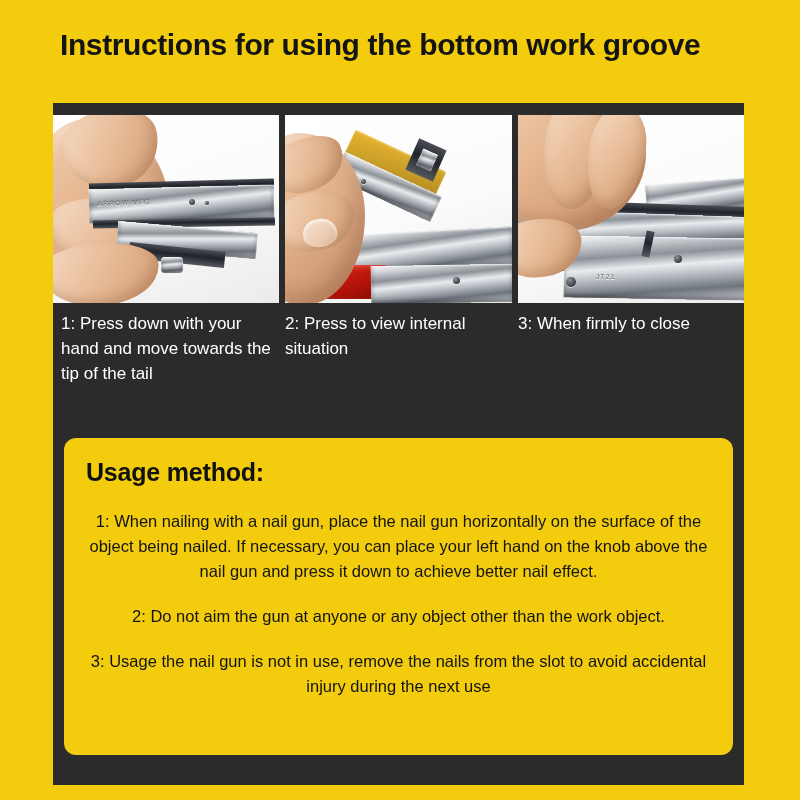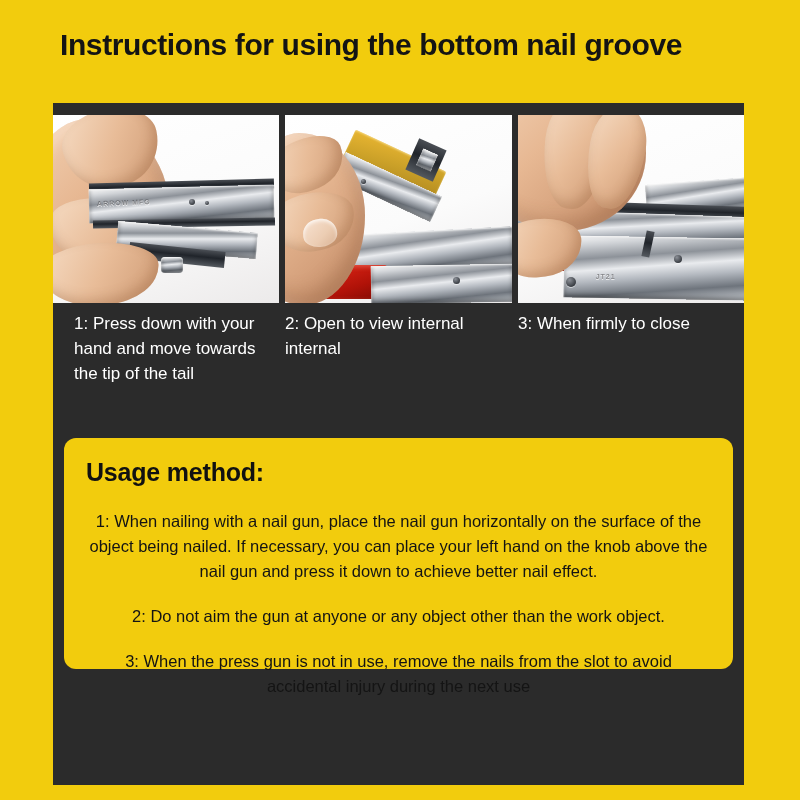--- a/index.html
+++ b/index.html
@@ -140,31 +140,31 @@
     box-sizing: border-box;
   }
   .caption {
     color: #FFFFFF;
     font-size: 17px;
     line-height: 25px;
     font-family: "Liberation Sans", sans-serif;
     box-sizing: border-box;
     padding-right: 14px;
   }
-  .caption.c1 { width: 232px; padding-left: 21px; }
+  .caption.c1 { width: 232px; padding-left: 8px; }
   .caption.c2 { width: 233px; padding-left: 0px; }
   .caption.c3 { width: 226px; padding-left: 0px; }
 
   
   .yellow-card {
     position: absolute;
     left: 11px;
     top: 335px;
     width: 669px;
-    height: 231px;
+    height: 317px;
     background: #F2CC0D;
     border-radius: 12px;
     box-sizing: border-box;
     padding: 20px 22px 0 22px;
   }
   .usage-heading {
     font-size: 25px;
     font-weight: bold;
     color: #111111;
     letter-spacing: -0.2px;
@@ -179,21 +179,21 @@
     font-family: "Liberation Sans", sans-serif;
     text-align: center;
   }
   .usage-p:last-child { margin-bottom: 0; }
 </style>
 </head>
 <body>
 
 <div class="page">
 
-  <div class="title">Instructions for using the bottom nail groove</div>
+  <div class="title">Instructions for using the bottom work groove</div>
 
   <div class="dark-panel">
 
     <div class="photo-strip">
 
       <div class="photo">
         <div class="bg-white"></div>
         <div class="hand" style="left:-34px; top:4px; width:150px; height:186px;"></div>
         <div class="finger" style="left:10px; top:-6px; width:96px; height:78px; transform:rotate(-12deg);"></div>
         <div class="finger" style="left:-4px; top:84px; width:118px; height:70px; transform:rotate(8deg);"></div>
@@ -240,25 +240,25 @@
         <div class="hand" style="left:-36px; top:-34px; width:164px; height:150px;"></div>
         <div class="finger" style="left:26px; top:-18px; width:62px; height:112px; transform:rotate(6deg);"></div>
         <div class="finger" style="left:70px; top:-10px; width:56px; height:104px; transform:rotate(10deg);"></div>
         <div class="finger" style="left:-22px; top:104px; width:86px; height:58px; transform:rotate(-6deg);"></div>
       </div>
 
     </div>
 
     <div class="captions">
       <div class="caption c1">1: Press down with your hand and move towards the tip of the tail</div>
-      <div class="caption c2">2: Open to view internal internal</div>
+      <div class="caption c2">2: Press to view internal situation</div>
       <div class="caption c3">3: When firmly to close</div>
     </div>
 
     <div class="yellow-card">
       <div class="usage-heading">Usage method:</div>
       <p class="usage-p">1: When nailing with a nail gun, place the nail gun horizontally on the surface of the object being nailed. If necessary, you can place your left hand on the knob above the nail gun and press it down to achieve better nail effect.</p>
       <p class="usage-p">2: Do not aim the gun at anyone or any object other than the work object.</p>
-      <p class="usage-p">3: When the press gun is not in use, remove the nails from the slot to avoid accidental injury during the next use</p>
+      <p class="usage-p">3: Usage the nail gun is not in use, remove the nails from the slot to avoid accidental injury during the next use</p>
     </div>
 
   </div>
 </div>
 
 </body></html>

